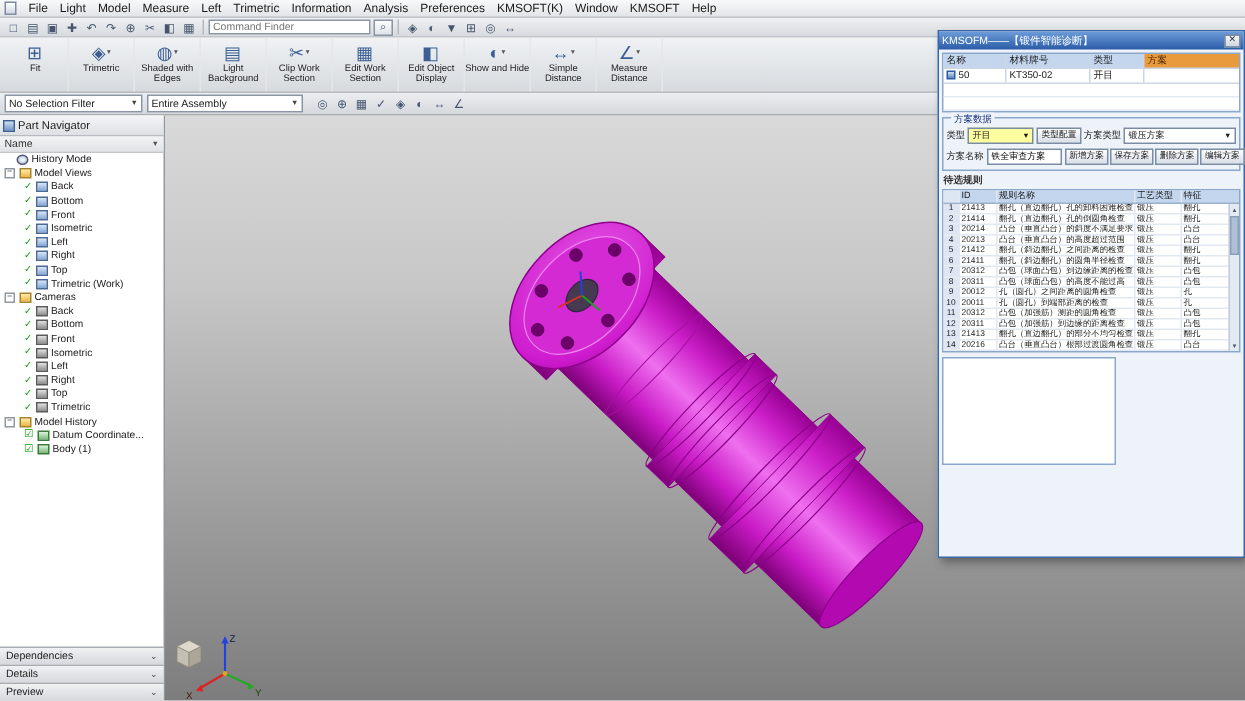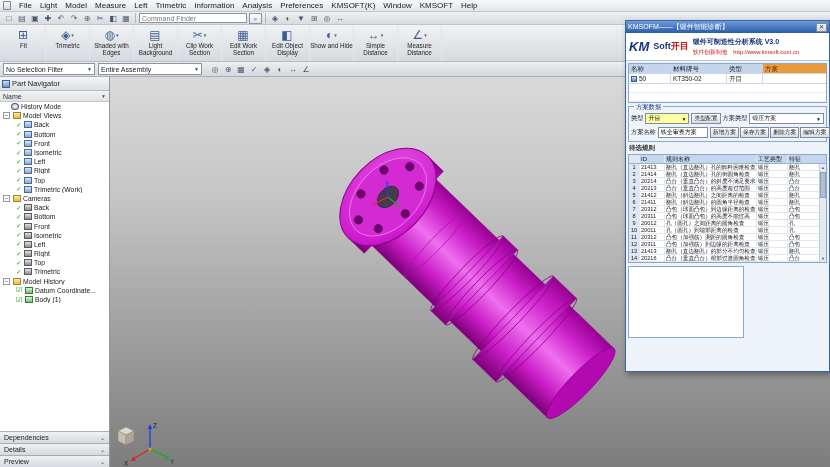--- a/index.html
+++ b/index.html
@@ -513,30 +513,20 @@
         <text x="60" y="387" font-size="6.5" fill="#104a10" stroke="none">Y</text>
       </g>
     </svg>
   </div>
 
   <div id="kmsoft">
     <div class="km-title">
       <span>KMSOFM——【锻件智能诊断】</span>
       <span class="km-close">✕</span>
     </div>
-    <div class="km-logo">
-      <span class="km-mark">KM</span>
-      <span>
-        <span class="km-soft">Soft</span><span class="km-cn">开目</span>
-      </span>
-      <span class="km-right">
-        <span class="km-product">锻件可制造性分析系统 V3.0</span>
-        <span class="km-url"><span>软件创新制造</span>　<span>http://www.kmsoft.com.cn</span></span>
-      </span>
-    </div>
 
     <div class="km-table">
       <div class="ptrow pthead">
         <span class="ptc ptc0">名称</span>
         <span class="ptc ptc1">材料牌号</span>
         <span class="ptc ptc2">类型</span>
         <span class="ptc ptc3">方案</span>
       </div>
       <div class="ptrow">
         <span class="ptc ptc0"><span class="pticon"></span><span>50</span></span>

